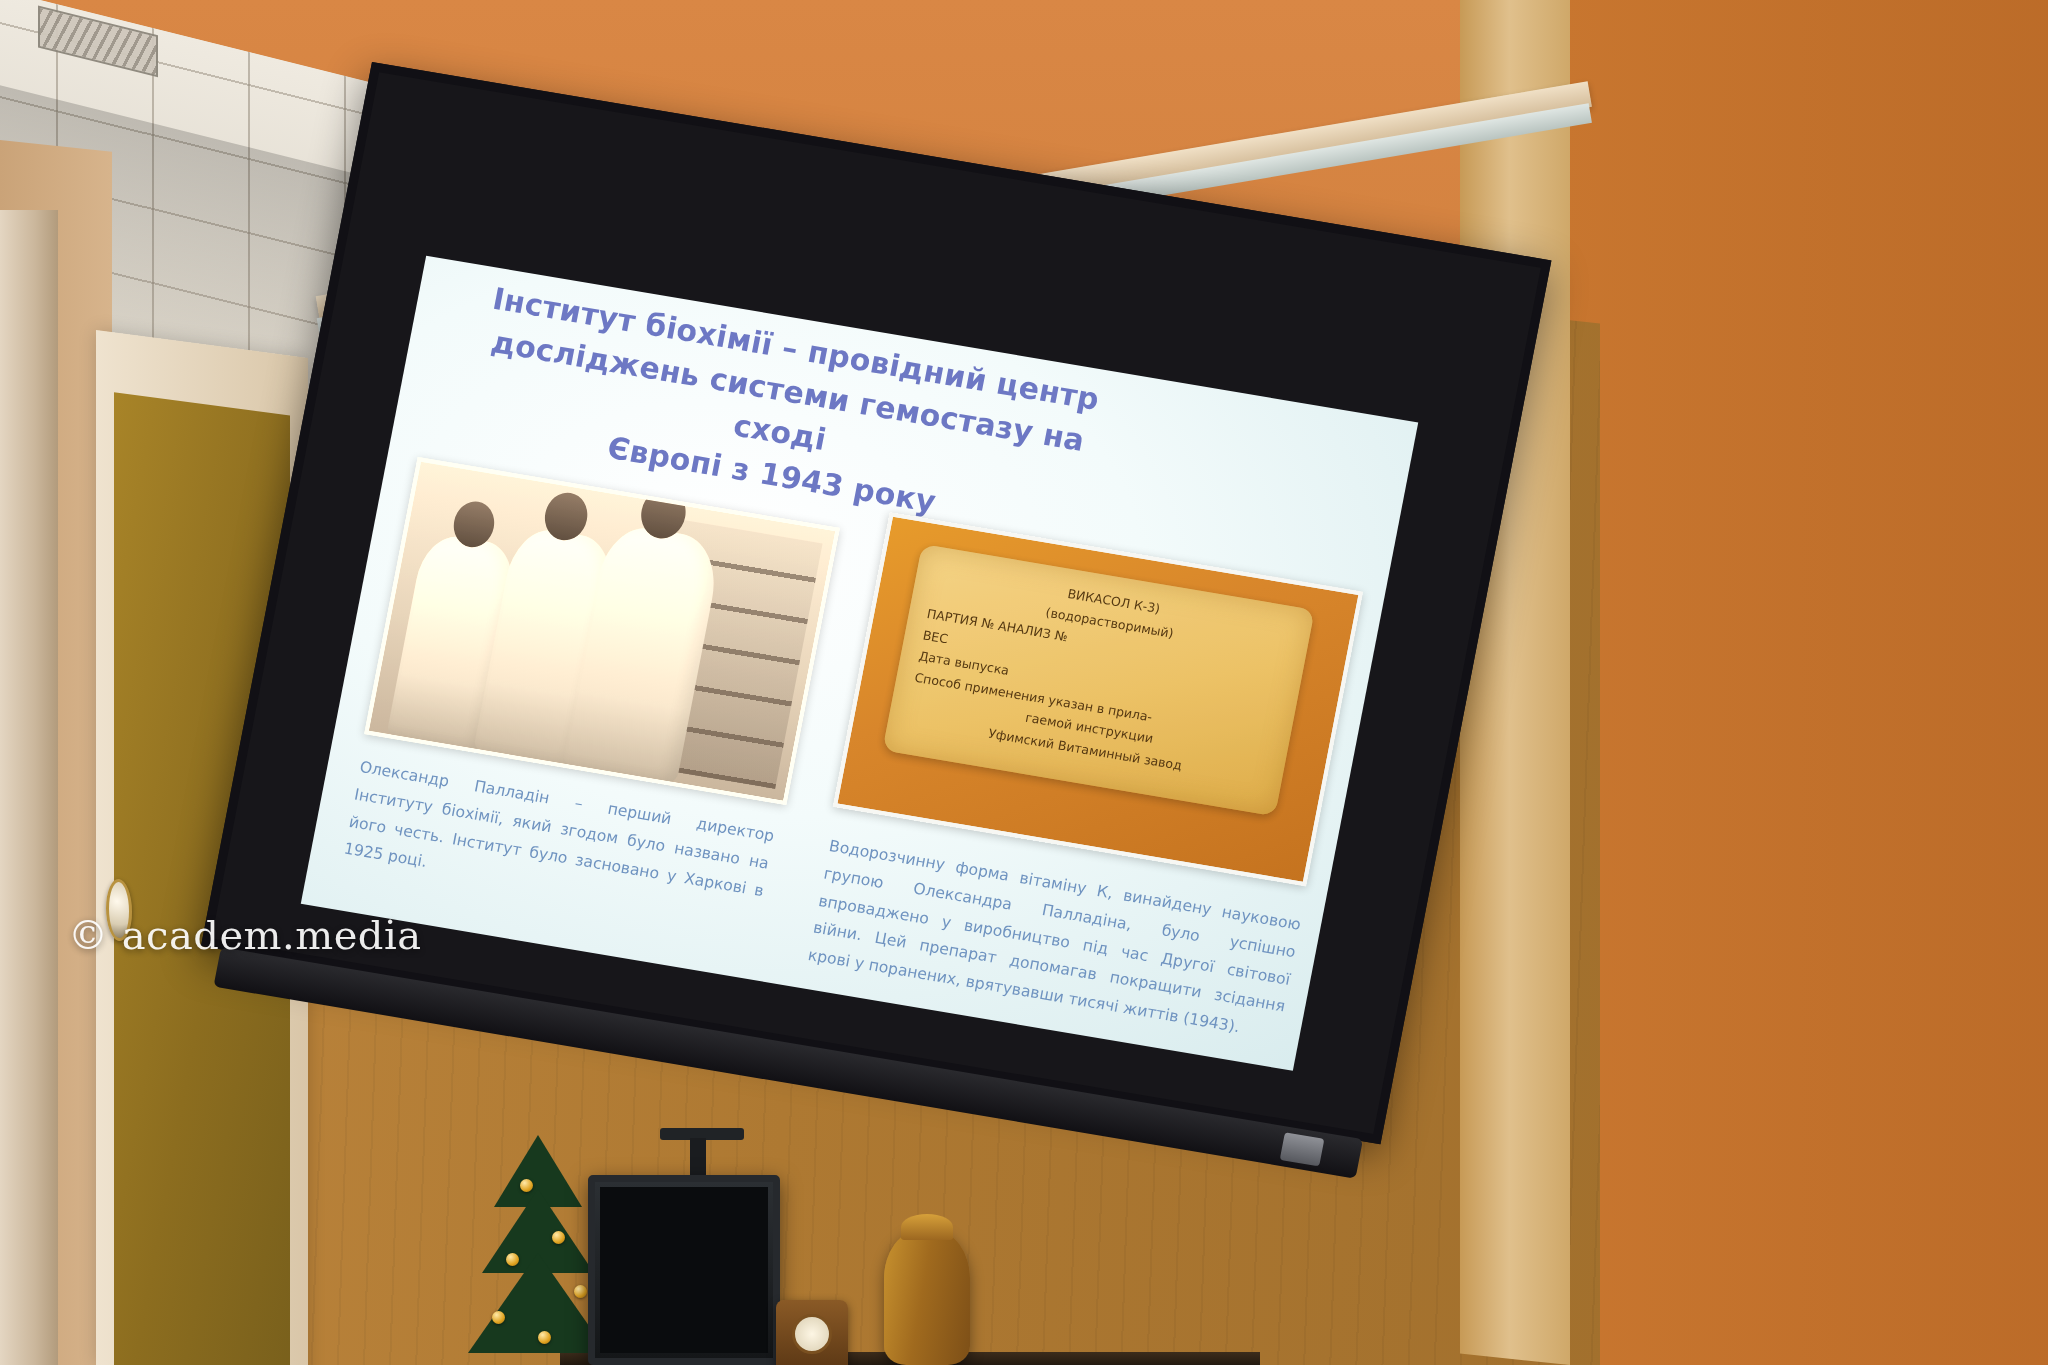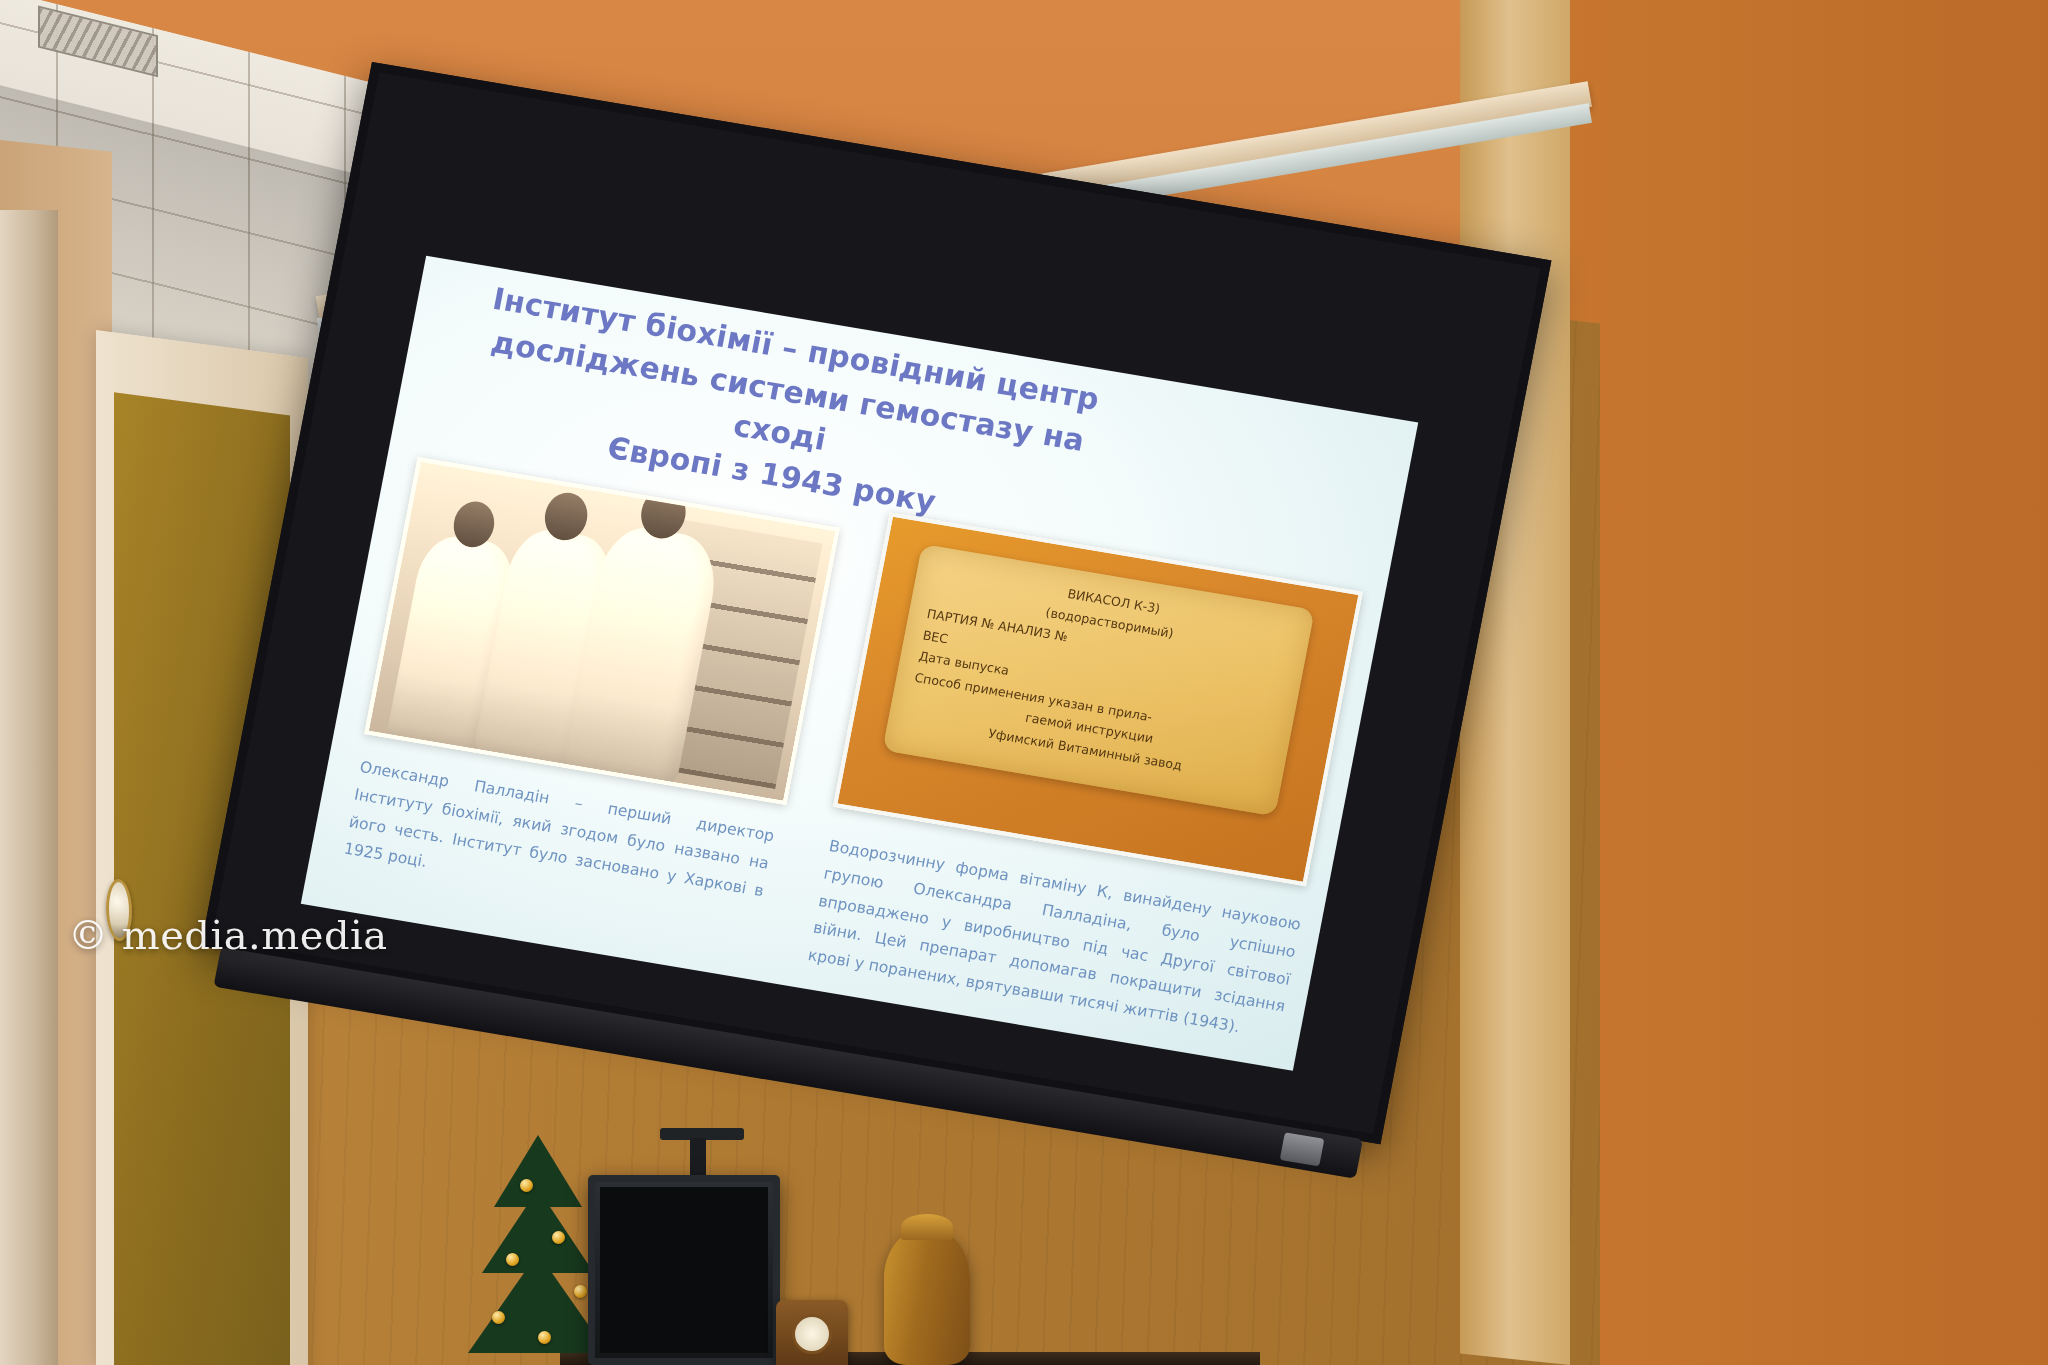--- a/index.html
+++ b/index.html
@@ -395,15 +395,15 @@
   <div class="tv">
     <div class="scr"></div>
   </div>
 
   <div class="clock">
     <div class="face"></div>
   </div>
 
   <div class="vase"></div>
 
-  <div class="watermark">© media.media</div>
+  <div class="watermark">© academ.media</div>
 
 </div>
 
 </body></html>

